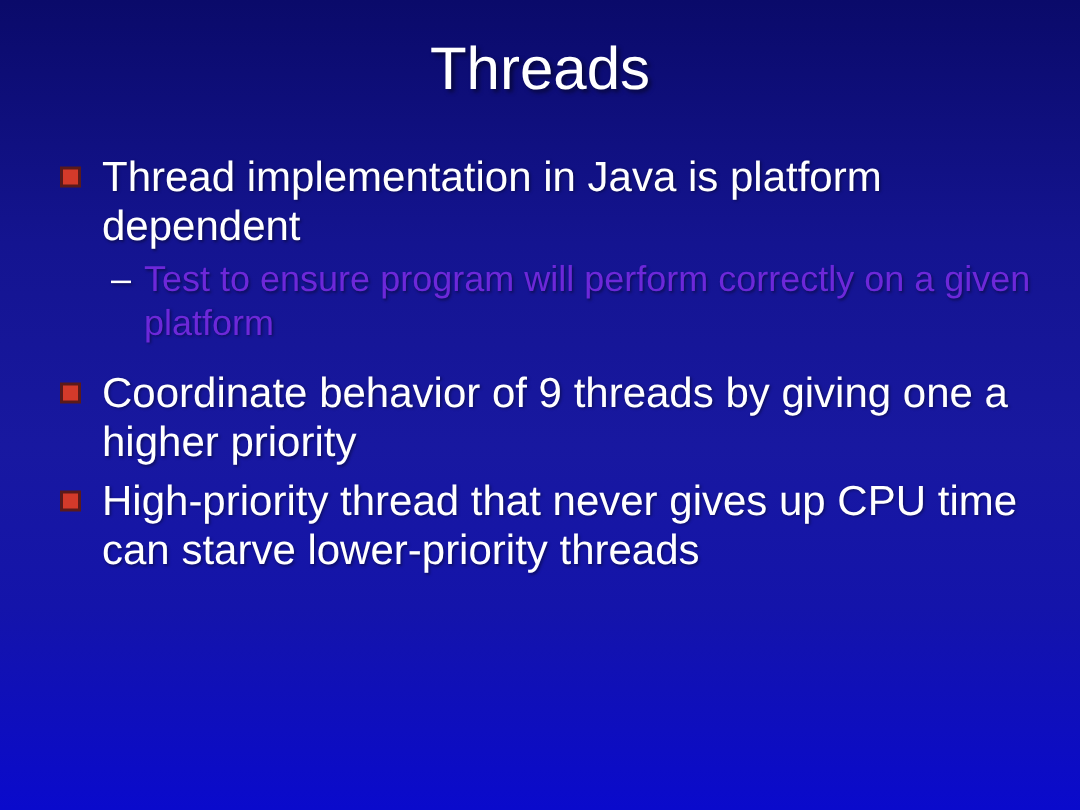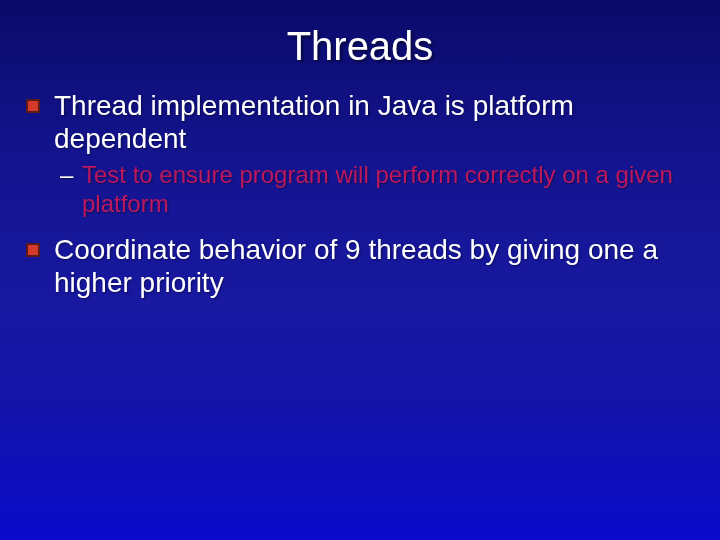--- a/index.html
+++ b/index.html
@@ -28,22 +28,23 @@
   .title {
     text-align: center;
     font-size: 40px;
     color: #ffffff;
     padding-top: 24px;
     padding-bottom: 20px;
     font-weight: normal;
     text-shadow: 2px 2px 3px rgba(0,0,0,0.5);
   }
   .content {
-    padding-left: 24px;
+    padding-left: 38px;
     padding-right: 30px;
+    margin-top: 12px;
   }
   .bullet-l1 {
     position: relative;
     padding-left: 30px;
     font-size: 28px;
     line-height: 1.18;
     margin-bottom: 6px;
     color: #ffffff;
     text-shadow: 1px 1px 2px rgba(0,0,0,0.4);
   }
@@ -68,21 +69,21 @@
     height: 10px;
     background: #d43a2a;
   }
   .bullet-l2 {
     position: relative;
     padding-left: 58px;
     font-size: 24px;
     line-height: 1.2;
     margin-top: 4px;
     margin-bottom: 14px;
-    color: #be185d;
+    color: #6d28d9;
     text-shadow: 1px 1px 2px rgba(0,0,0,0.4);
   }
   .bullet-l2::before {
     content: "–";
     position: absolute;
     left: 36px;
     top: 0;
     color: #ffffff;
   }
 </style>
@@ -108,15 +109,22 @@
     </div>
 
     <div class="bullet-l1">
       <span class="square">
         <span class="outer"></span>
           <span class="inner"></span>
       </span>
       <span>Coordinate behavior of 9 threads by giving one a higher priority</span>
     </div>
 
+    <div class="bullet-l1">
+      <span class="square">
+        <span class="outer"></span>
+          <span class="inner"></span>
+      </span>
+      <span>High-priority thread that never gives up CPU time can starve lower-priority threads</span>
+    </div>
 
   </div>
 </div>
 
 </body></html>

